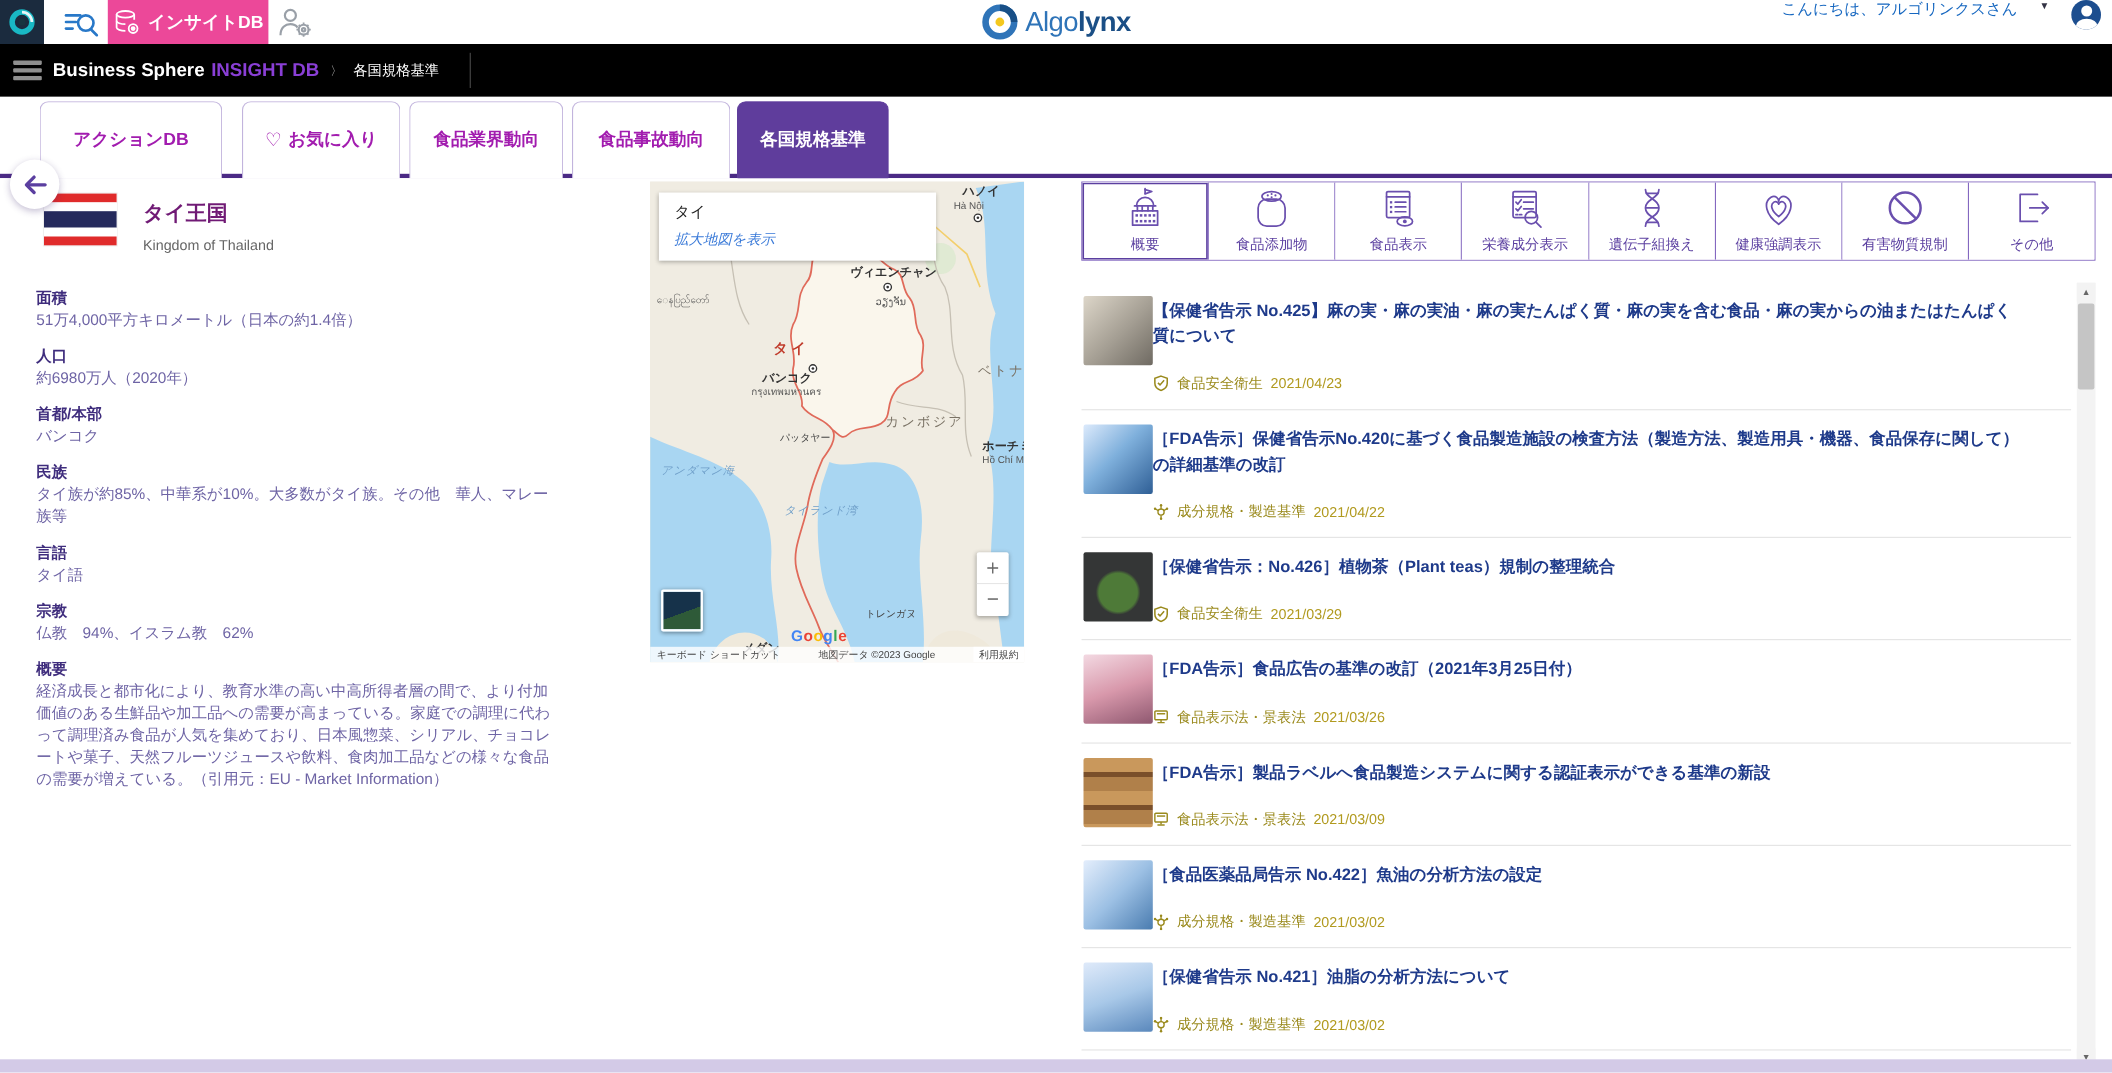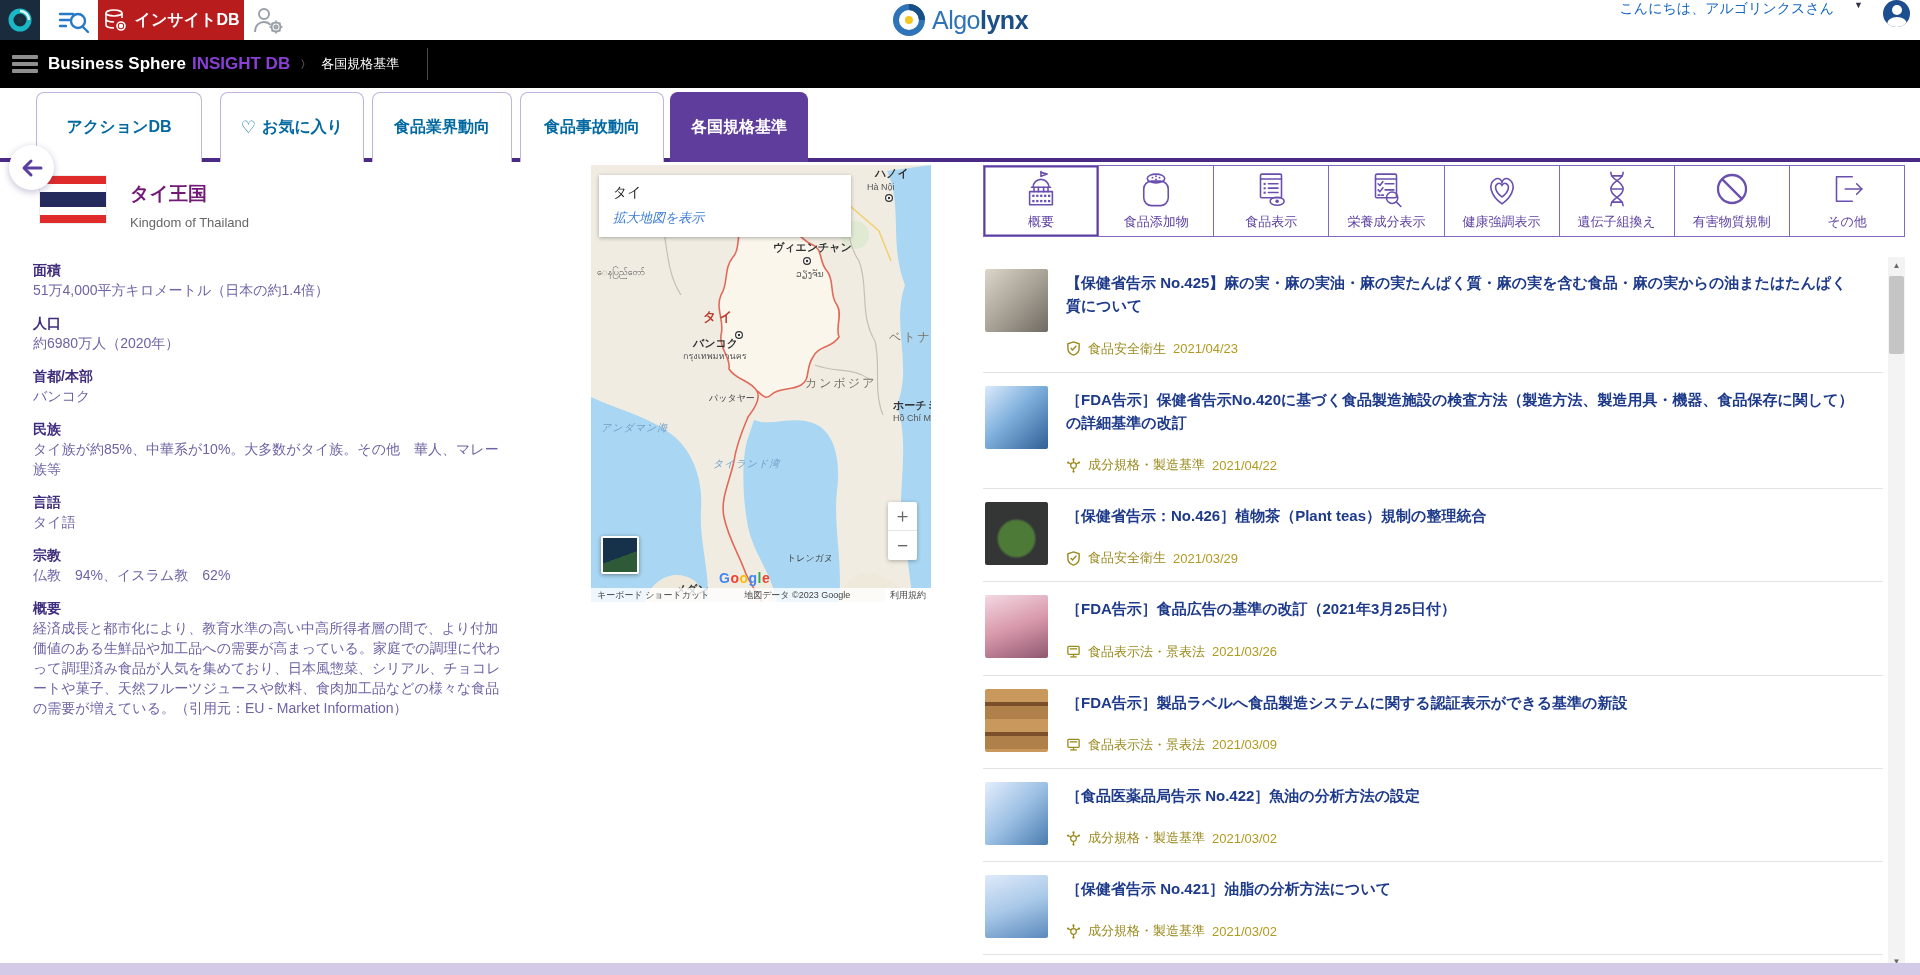--- a/index.html
+++ b/index.html
@@ -5,21 +5,21 @@
   * { margin:0; padding:0; box-sizing:border-box; }
   html,body { width:1920px; height:975px; overflow:hidden; background:#fff;
     font-family:"Liberation Sans","DejaVu Sans",sans-serif; }
 
   
   .topbar { position:relative; height:40px; background:#fff; }
   .logo-square { position:absolute; left:0; top:0; width:40px; height:40px;
     background:#1b2b3e; display:flex; align-items:center; justify-content:center; }
   .search-ic { position:absolute; left:57px; top:6px; width:34px; height:28px; cursor:pointer; }
   .insight-tab { position:absolute; left:98px; top:0; width:146px; height:40px;
-    background:#b91c1c; color:#fff; display:flex; align-items:center; justify-content:center;
+    background:#ec4899; color:#fff; display:flex; align-items:center; justify-content:center;
     gap:7px; font-weight:bold; font-size:16px; cursor:pointer; }
   .persongear { position:absolute; left:252px; top:6px; width:32px; height:28px; cursor:pointer; }
   .brand { position:absolute; left:50%; top:0; transform:translateX(-50%); height:40px;
     display:flex; align-items:center; gap:6px; }
   .brand-text { font-size:25px; font-weight:bold; letter-spacing:-.5px; }
   .brand-text .algo { color:#2f74b8; font-weight:normal; }
   .brand-text .lynx { color:#1b4f86; }
   .top-right { position:absolute; right:10px; top:0; height:40px; display:flex; align-items:flex-start; gap:20px; }
   .greeting { color:#1667c0; font-size:14px; cursor:pointer; }
   .caret { color:#334; font-size:9px; cursor:pointer; }
@@ -34,21 +34,21 @@
   .bs-name { color:#fff; font-size:17px; font-weight:bold; white-space:nowrap; }
   .bs-accent { color:#8a3fd6; font-size:17px; font-weight:bold; margin-left:-4px; white-space:nowrap; }
   .bc-chevron { color:#aaa; font-size:11px; }
   .bc-current { color:#fff; font-size:13px; }
   .bc-sep { width:1px; height:32px; background:#4a4a4a; margin-left:18px; }
 
   
   .tabrow { position:relative; height:74px; background:#fff; padding-left:36px; display:flex; align-items:flex-end; }
   .tabrow:after { content:""; position:absolute; left:0; bottom:0; width:100%; height:4px; background:#4b2a85; }
   .tab { height:70px; background:#fff; border:1px solid #c2b4dd; border-bottom:none;
-    border-radius:8px 8px 0 0; color:#0369a1; font-weight:bold; font-size:16px;
+    border-radius:8px 8px 0 0; color:#a21caf; font-weight:bold; font-size:16px;
     display:flex; align-items:center; justify-content:center; gap:6px; cursor:pointer; position:relative; z-index:1; }
   .tab.t1 { width:166px; margin-right:18px; }
   .tab.t2 { width:144px; margin-right:8px; }
   .tab.t3 { width:140px; margin-right:8px; }
   .tab.t4 { width:144px; margin-right:6px; }
   .tab.t5 { width:138px; }
   .tab.active { background:#5f3d9c; border-color:#5f3d9c; color:#fff; z-index:2; }
   .heart-g { font-size:17px; font-weight:normal; }
 
   
@@ -100,21 +100,21 @@
   .rightpanel { position:absolute; left:983px; top:3px; width:922px; }
   .cat-toolbar { display:flex; border:1px solid #8468c0; height:72px; }
   .cat { flex:1; border-right:1px solid #8468c0; display:flex; flex-direction:column;
     align-items:center; justify-content:flex-end; padding-bottom:5px; gap:2px; cursor:pointer; background:#fff; }
   .cat:last-child { border-right:none; }
   .cat.active { box-shadow:inset 0 0 0 1.5px #5b3fa0; }
   .cat-label { color:#5b3fa0; font-size:13px; white-space:nowrap; }
   .cat svg { stroke:#6a4fae; fill:none; stroke-width:1.8; stroke-linecap:round; stroke-linejoin:round; }
 
   .news-list { margin-top:19px; height:713px; overflow:hidden; width:900px; }
-  .news-item { display:flex; gap:18px; padding:13px 0 14px 2px; border-bottom:1px solid #e3e3e3; cursor:pointer; }
+  .news-item { display:flex; padding:13px 0 14px 2px; border-bottom:1px solid #e3e3e3; cursor:pointer; }
   .news-item:last-child { border-bottom:none; }
   .thumb { width:63px; height:63px; flex:none; border-radius:2px; }
   .news-body { padding-top:2px; max-width:790px; }
   .news-title { color:#1e3a8a; font-weight:bold; font-size:15px; line-height:1.55; }
   .news-meta { display:flex; align-items:center; gap:7px; margin-top:22px; }
   .tag-icon svg { display:none; }
   .tag-icon[data-icon="shield"] .ic-shield { display:block; }
   .tag-icon[data-icon="molecule"] .ic-molecule { display:block; }
   .tag-icon[data-icon="monitor"] .ic-monitor { display:block; }
   .news-tag { color:#9a8a1d; font-size:13px; }
@@ -424,32 +424,32 @@
           <path d="M15,25 l2,2 3.5,-4.5"></path>
             <path d="M23,25 h10"></path>
           <path d="M15,31 h8" stroke-dasharray="2 2"></path>
           <circle cx="31" cy="34" r="6.5"></circle>
             <path d="M36,39 l5,5"></path>
         </svg>
         <div class="cat-label">栄養成分表示</div>
       </div>
       <div class="cat">
         <svg width="42" height="44" viewBox="0 0 48 48">
-          <path d="M24,41 C10,31 8,18 16,13 C21,10 24,15 24,17 C24,15 27,10 32,13 C40,18 38,31 24,41 Z"></path>
-          <path d="M24,33 C16,27 15,20.5 19,18 C21.7,16.4 24,19 24,20.2 C24,19 26.3,16.4 29,18 C33,20.5 32,27 24,33 Z"></path>
-        </svg>
-        <div class="cat-label">健康強調表示</div>
-      </div>
-      <div class="cat">
-        <svg width="42" height="44" viewBox="0 0 48 48">
           <path d="M17,5 C17,14.5 31,14.5 31,24 C31,33.5 17,33.5 17,43"></path>
           <path d="M31,5 C31,14.5 17,14.5 17,24 C17,33.5 31,33.5 31,43"></path>
           <path d="M18,9 h12 M18,24 h12 M18,39 h12"></path>
         </svg>
         <div class="cat-label">遺伝子組換え</div>
+      </div>
+      <div class="cat">
+        <svg width="42" height="44" viewBox="0 0 48 48">
+          <path d="M24,41 C10,31 8,18 16,13 C21,10 24,15 24,17 C24,15 27,10 32,13 C40,18 38,31 24,41 Z"></path>
+          <path d="M24,33 C16,27 15,20.5 19,18 C21.7,16.4 24,19 24,20.2 C24,19 26.3,16.4 29,18 C33,20.5 32,27 24,33 Z"></path>
+        </svg>
+        <div class="cat-label">健康強調表示</div>
       </div>
       <div class="cat">
         <svg width="42" height="44" viewBox="0 0 48 48">
           <circle cx="24" cy="24" r="16" stroke-width="2.6"></circle>
           <line x1="13" y1="13" x2="35" y2="35" stroke-width="2.6"></line>
         </svg>
         <div class="cat-label">有害物質規制</div>
       </div>
       <div class="cat">
         <svg width="42" height="44" viewBox="0 0 48 48">

